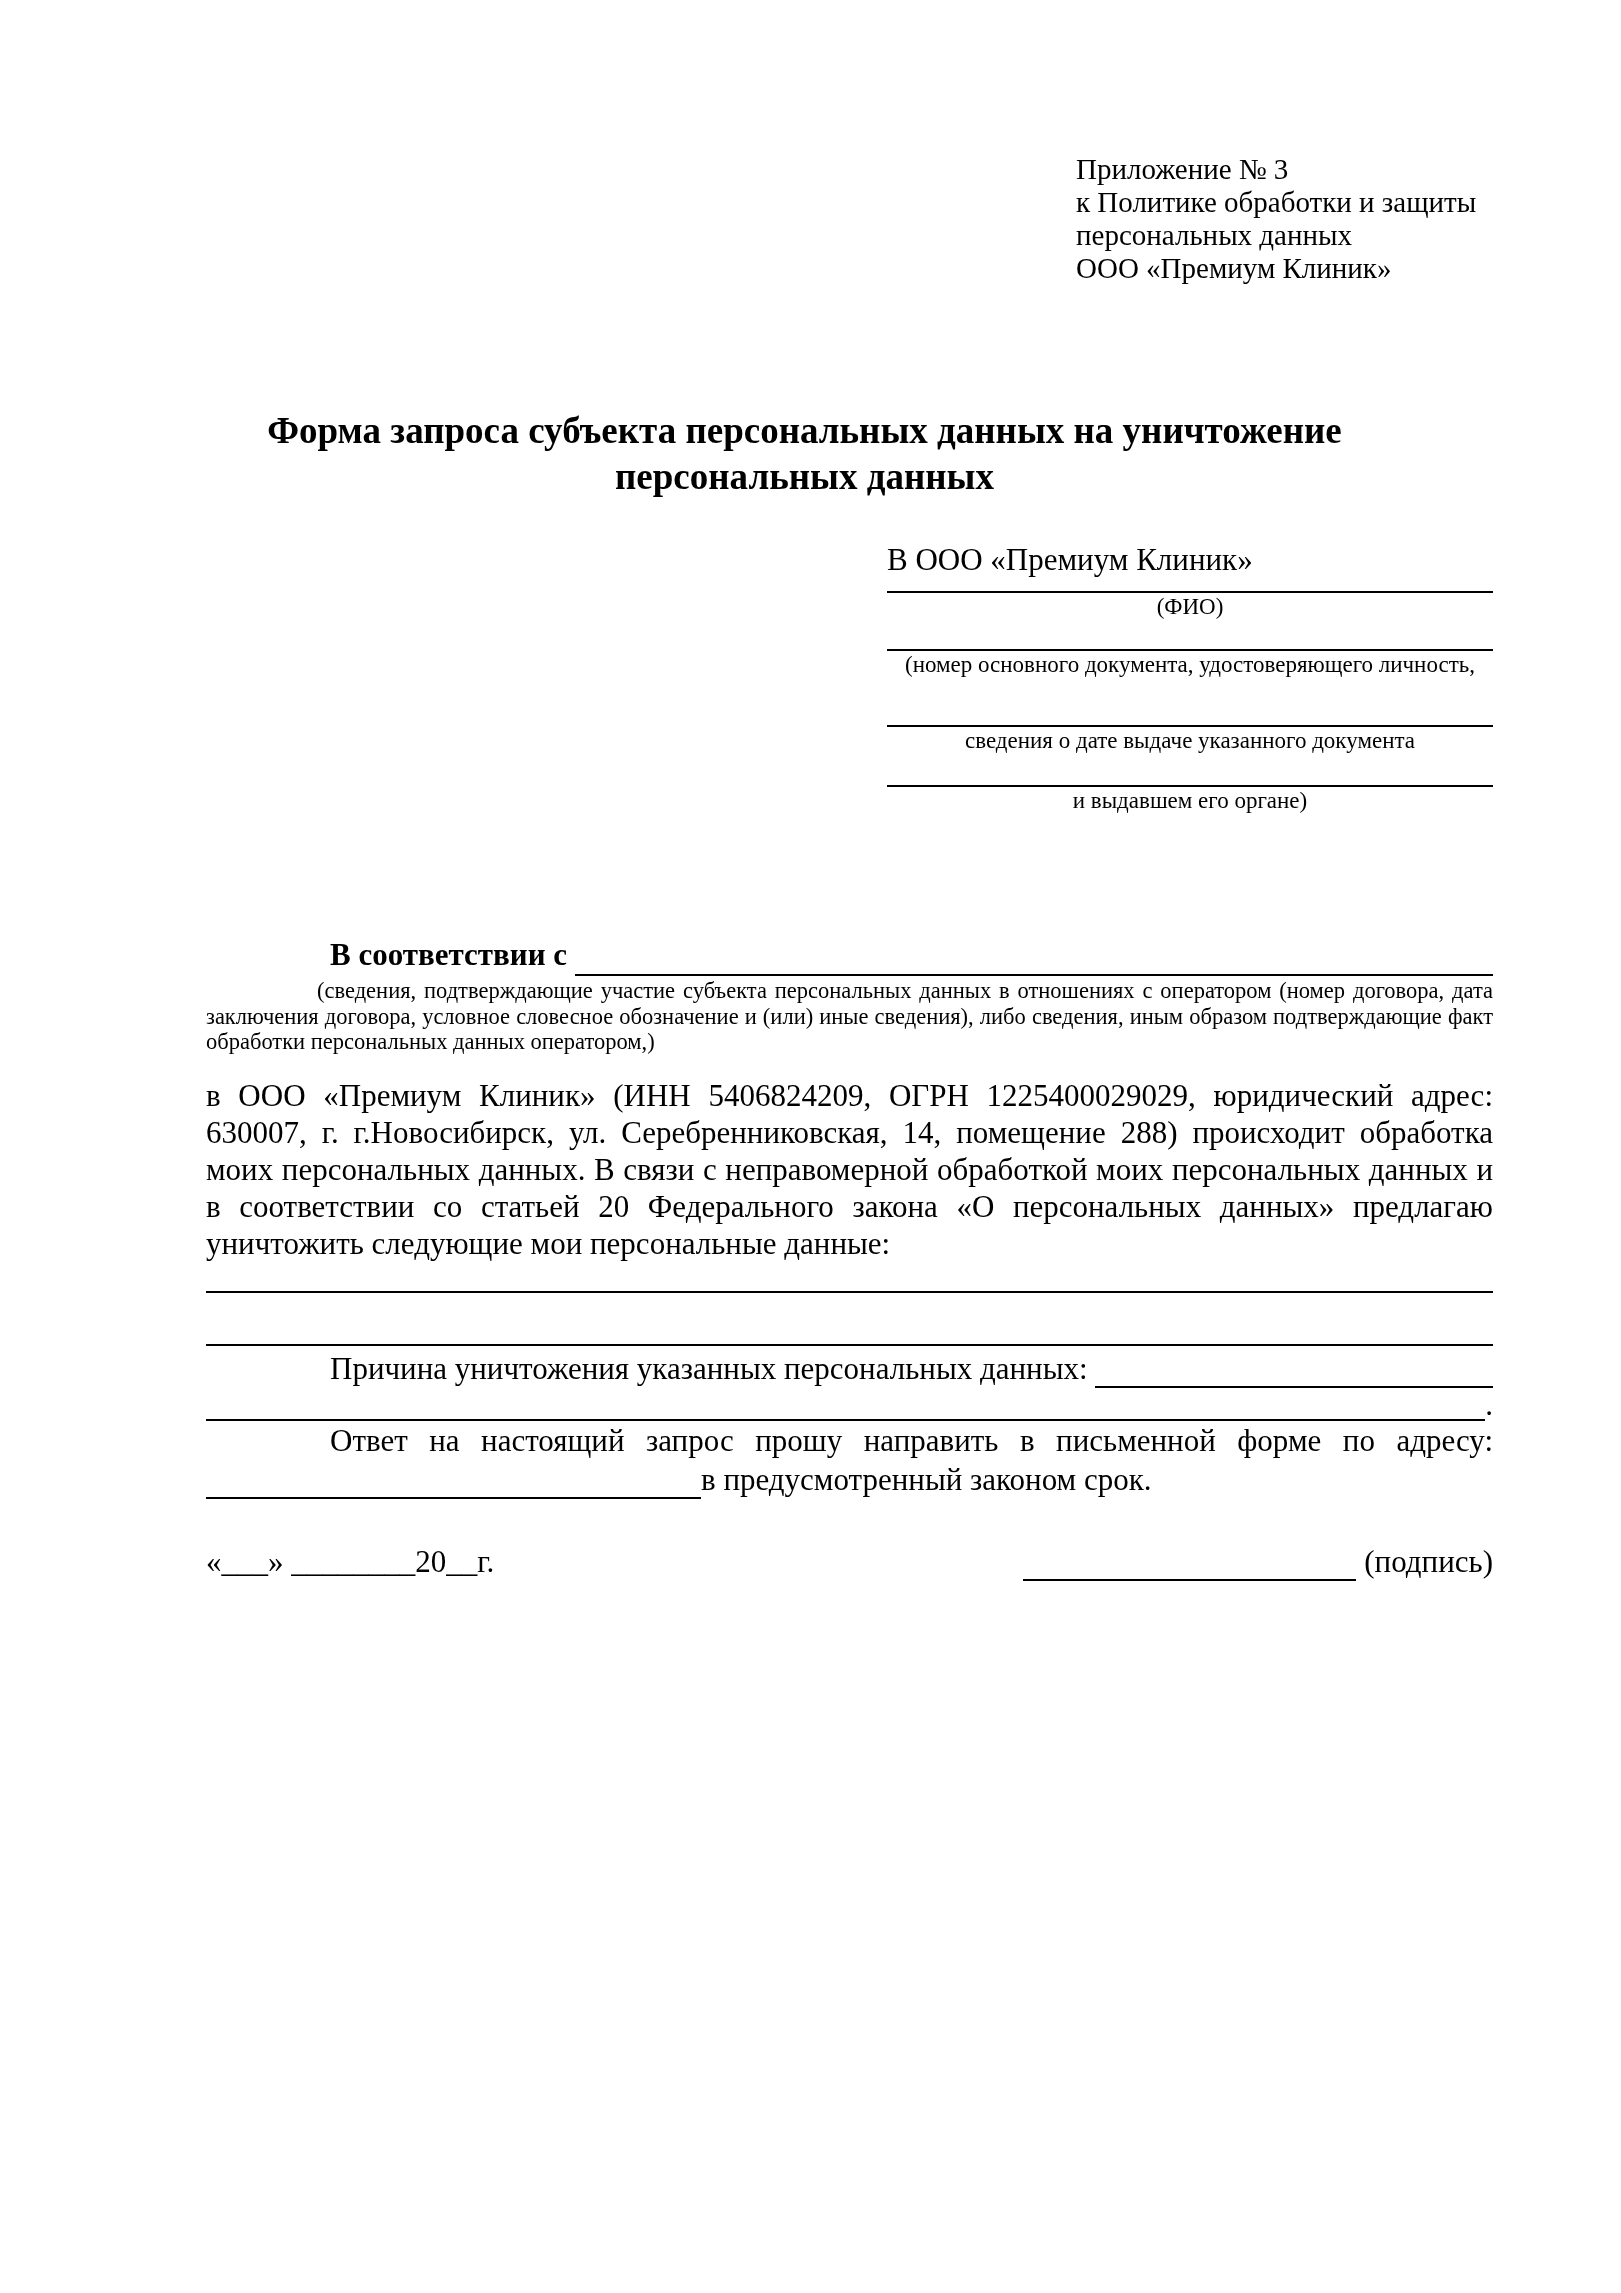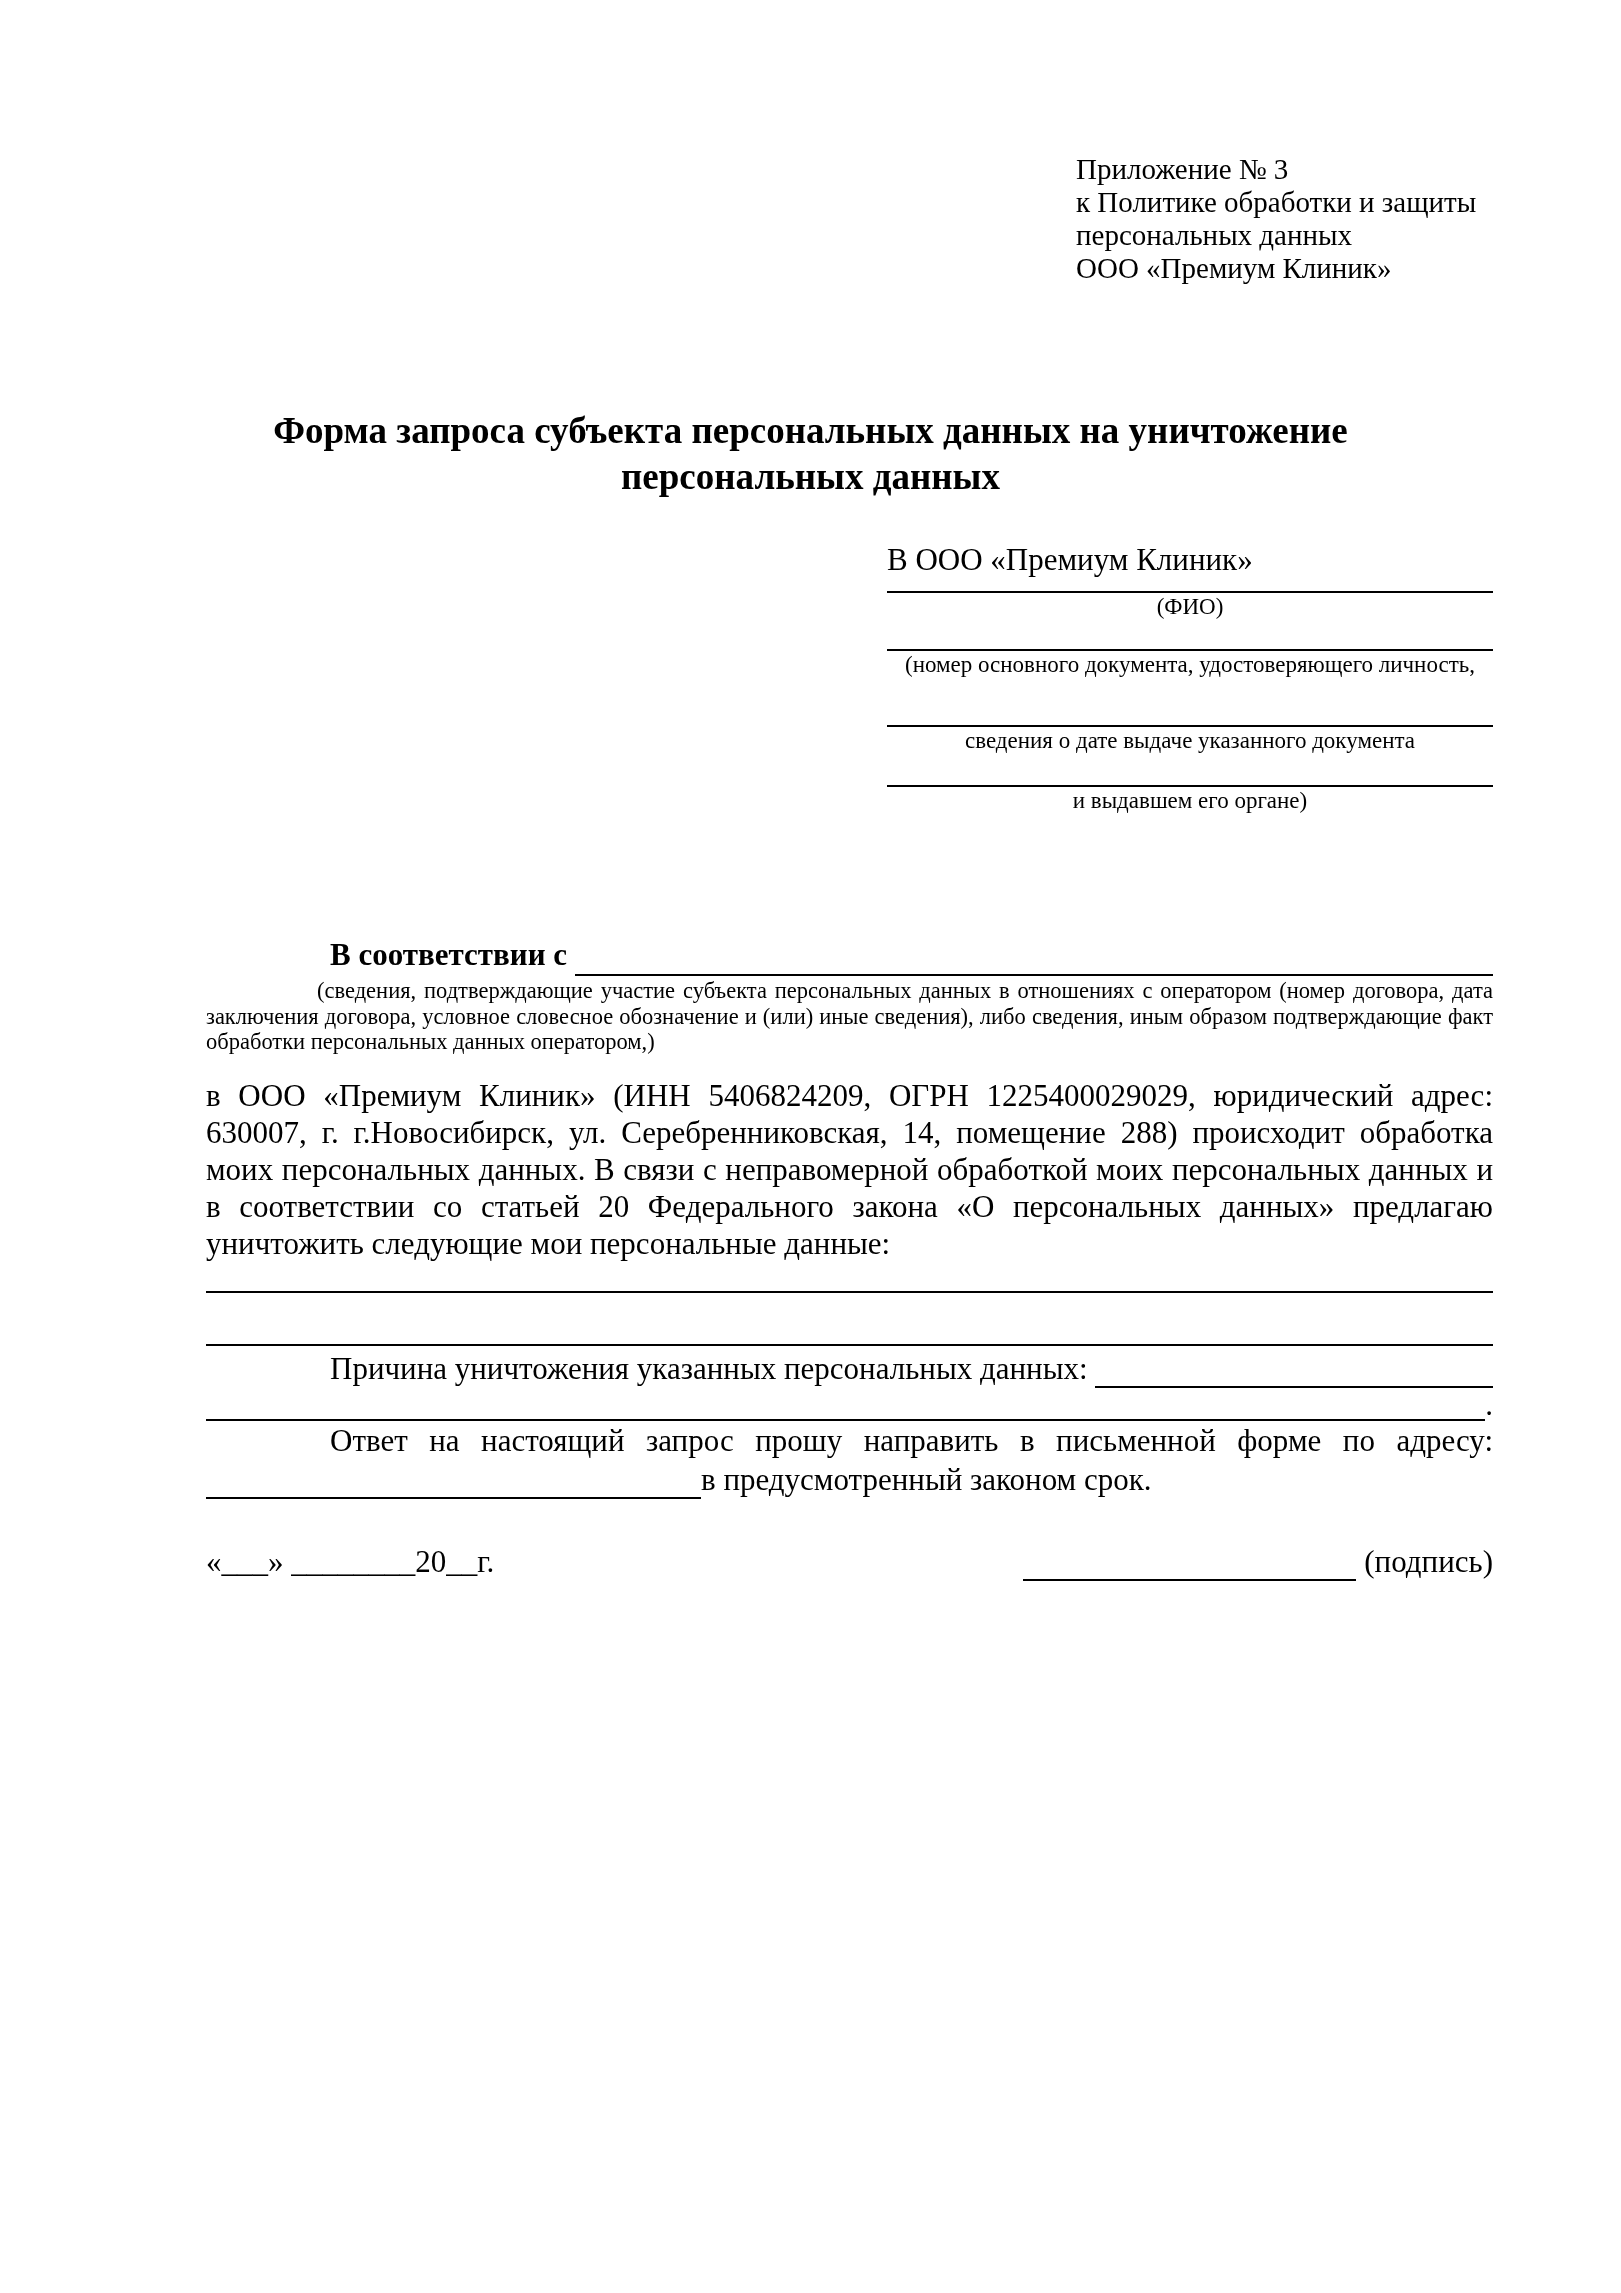--- a/index.html
+++ b/index.html
@@ -14,21 +14,21 @@
   }
 
   
   .appendix {
     position:absolute; left:1076px; top:153px; width:461px;
     font-size:29px; line-height:33px;
   }
 
   
   .doc-title {
-    position:absolute; left:167px; top:408px; width:1287px;
+    position:absolute; left:161px; top:408px; width:1287px;
     text-align:center; font-weight:bold;
     font-size:37px; line-height:46px;
   }
 
   
   .addressee {
     position:absolute; left:887px; top:540px; width:606px;
     font-size:31px; line-height:39px;
   }
   .addressee .rule { border-bottom:2.9px solid #000; }

